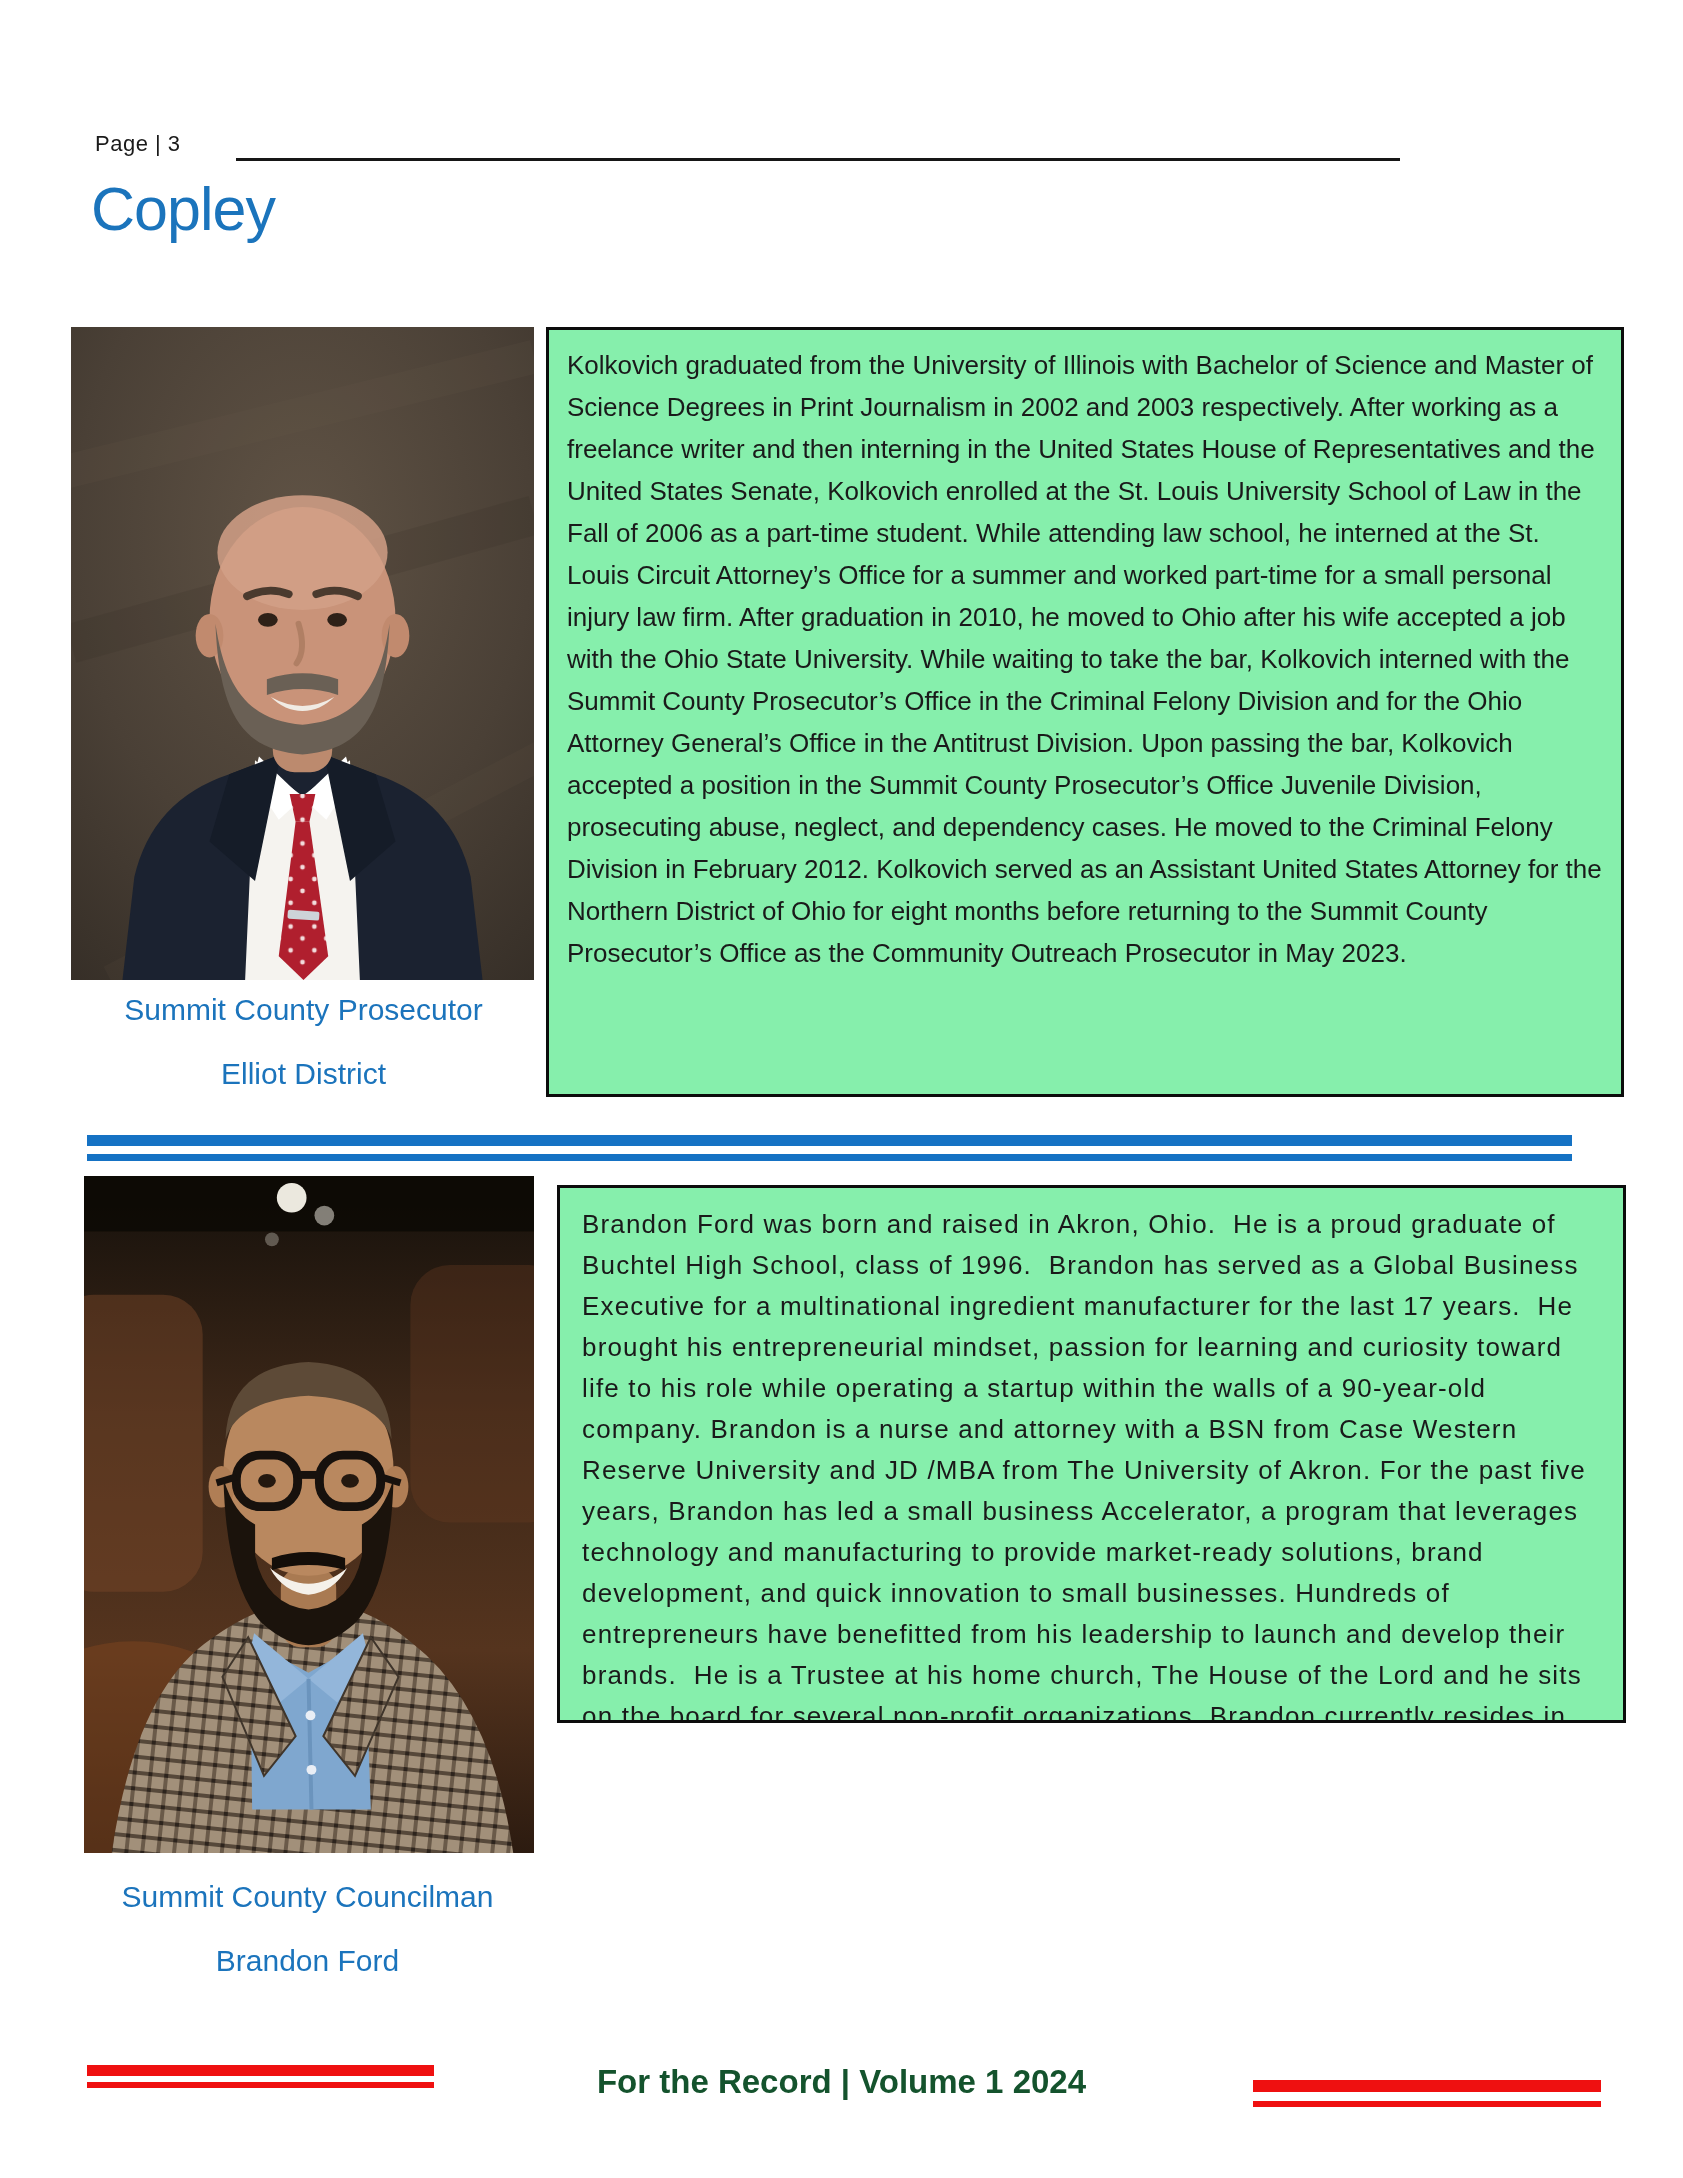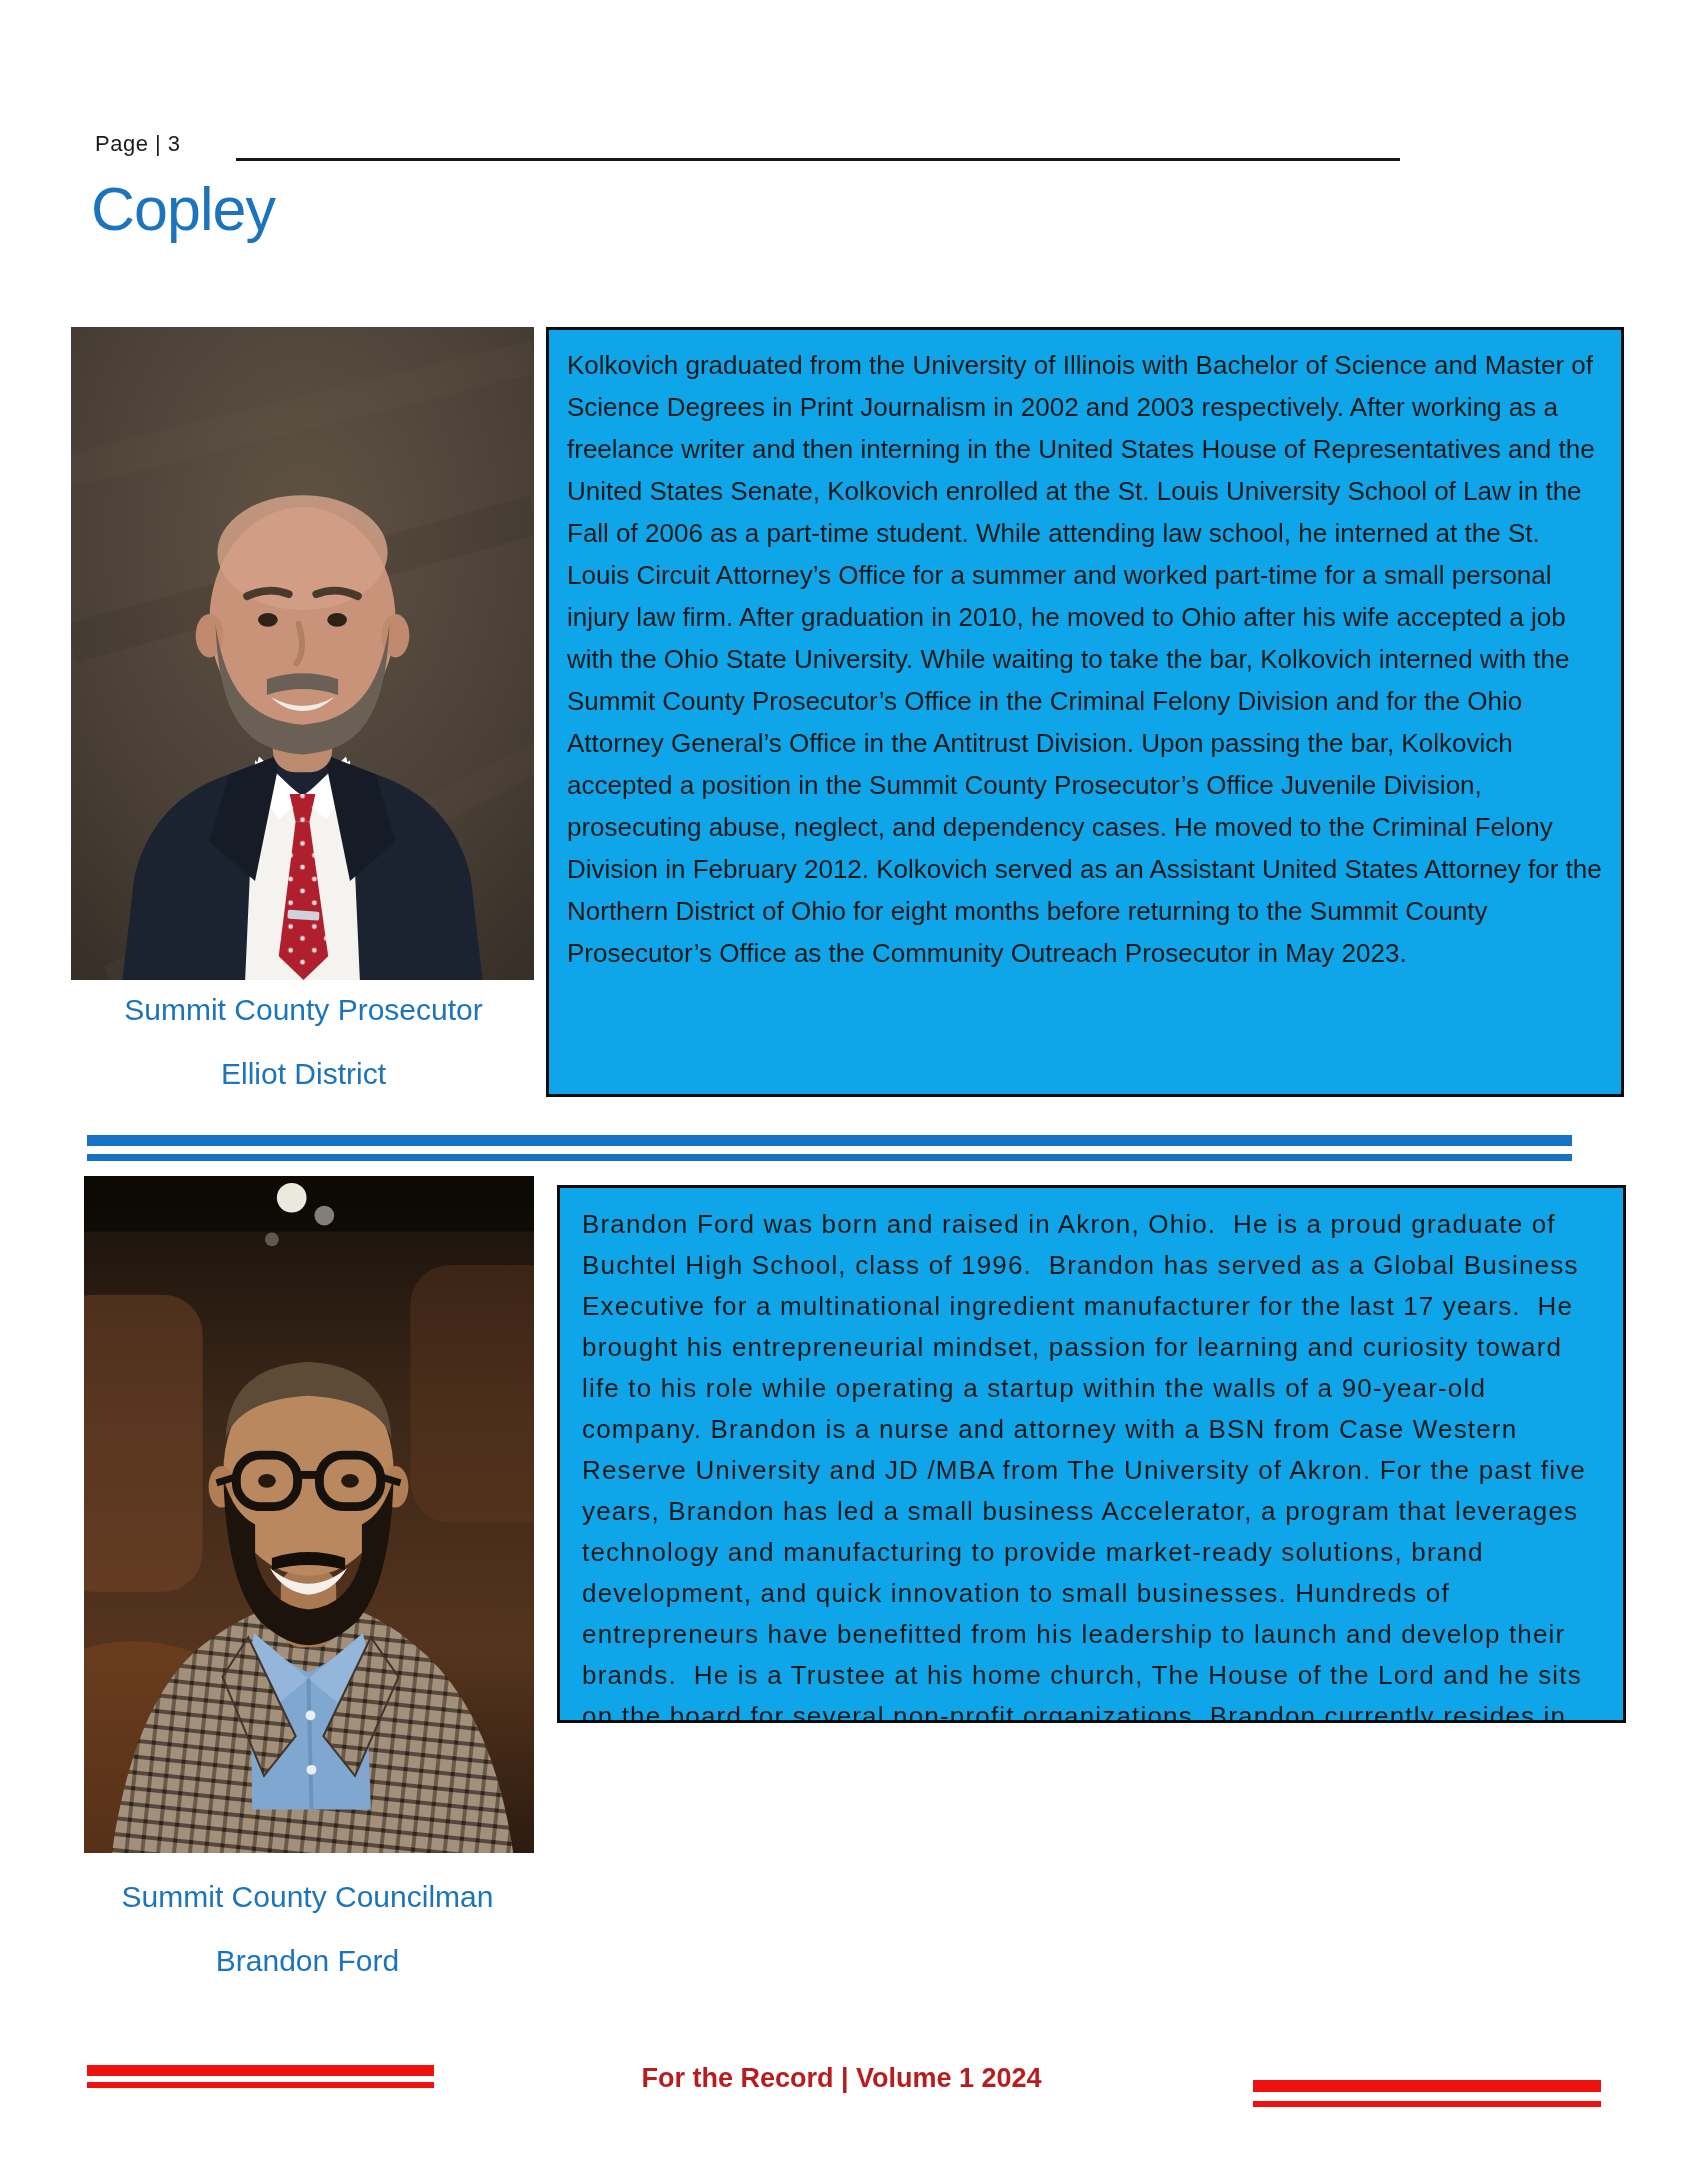--- a/index.html
+++ b/index.html
@@ -58,21 +58,21 @@
     color: var(--blue);
   }
   .caption-1 { left: 40px; top: 992px; width: 527px; }
   .caption-2 { left: 40px; top: 1879px; width: 535px; }
   .caption-line { font-size: 30px; line-height: 36px; }
   .caption-line + .caption-line { margin-top: 28px; }
 
   .bio-box {
     position: absolute;
     border: 3px solid #0c0c0c;
-    background: #0ea5e9;
+    background: #86efac;
     overflow: hidden;
   }
   .bio-1 { left: 546px; top: 327px;  width: 1078px; height: 770px; padding: 14px 14px 0 18px; }
   .bio-2 { left: 557px; top: 1185px; width: 1069px; height: 538px; padding: 16px 18px 0 22px; }
   .bio-text {
     font-size: 26px;
     color: var(--ink);
     white-space: pre-wrap;
   }
   .bio-1 .bio-text { line-height: 42px; }
@@ -91,23 +91,23 @@
   .footer-bars-left  .bar-thick { height: 11px; }
   .footer-bars-left  .bar-thin  { height: 6px; margin-top: 6px; }
   .footer-bars-right { left: 1253px; top: 2080px; width: 348px; }
   .footer-bars-right .bar-thick { height: 12px; }
   .footer-bars-right .bar-thin  { height: 6px; margin-top: 9px; }
   .footer-text {
     position: absolute;
     left: 0; top: 2063px;
     width: 1683px;
     text-align: center;
-    font-size: 27px;
+    font-size: 33px;
     font-weight: 700;
-    color: #b91c1c;
+    color: #14532d;
   }
 </style>
 </head>
 <body>
 
 <div class="page">
 
   <span class="page-num">Page | 3</span>
   <div class="header-rule"></div>
   <h1 class="page-title">Copley</h1>

